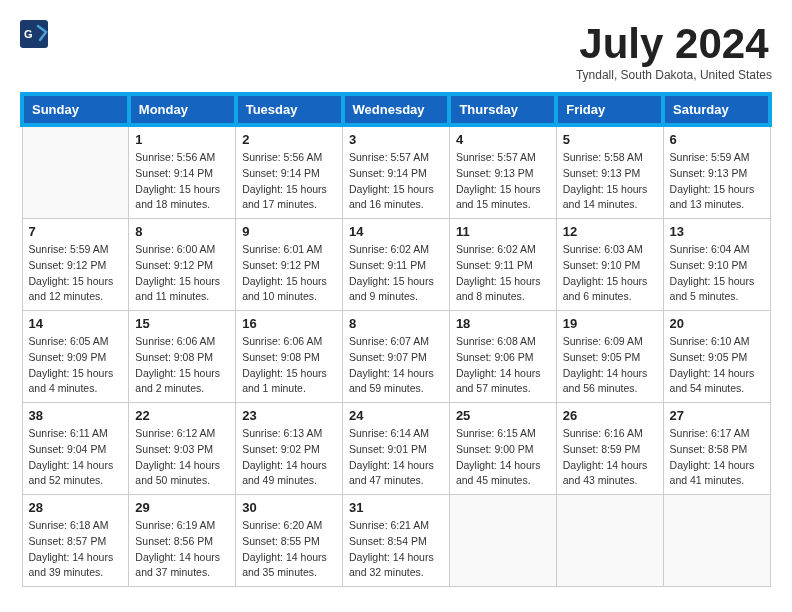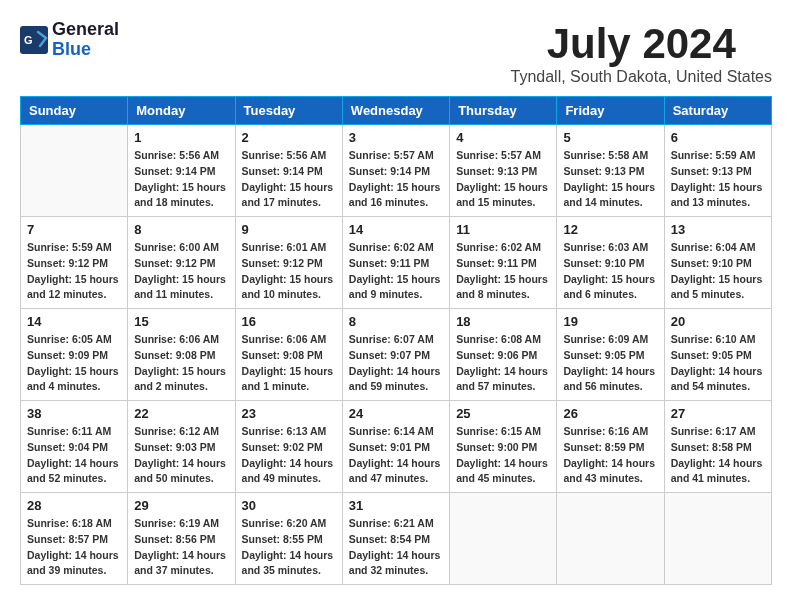--- a/index.html
+++ b/index.html
@@ -33,36 +33,36 @@
     }
     .title-area {
       text-align: center;
     }
     .month-title {
       font-size: 42px;
       font-weight: bold;
       color: #222;
     }
     .location-title {
-      font-size: 16px;
+      font-size: 12px;
       color: #444;
     }
     .calendar {
       width: 100%;
       border-collapse: collapse;
       border: 1px solid #ccc;
     }
     .calendar th {
       background-color: #1565c0;
       color: #fff;
       text-align: left;
       padding: 6px 8px;
       font-size: 13px;
       font-weight: bold;
-      border: 1px solid #0ea5e9;
+      border: 4px solid #0ea5e9;
     }
     .calendar td {
       vertical-align: top;
       padding: 5px 6px;
       border: 1px solid #ccc;
       width: calc(100% / 7);
       font-size: 10.5px;
       color: #222;
       min-height: 80px;
       background: #fff;
@@ -73,37 +73,32 @@
     .day-number {
       font-size: 13px;
       font-weight: bold;
       display: block;
       margin-bottom: 3px;
     }
     .day-info {
       line-height: 1.5;
       font-size: 10.5px;
       color: #333;
-      font-weight: bold;
     }
   </style>
 </head>
 <body>
 
 <div class="header-area">
   <div class="logo">
     <svg class="logo-icon" viewBox="0 0 28 28">
       <rect width="28" height="28" rx="3" fill="#1a3a6b"></rect>
       <text x="4" y="18" font-size="11" font-weight="bold" fill="white" font-family="Arial">G</text>
       <path d="M18 6 L26 12 L20 20" stroke="#4a9fd4" stroke-width="2.5" fill="none" stroke-linecap="round"></path>
     </svg>
-    <div class="logo-text">
-      <div>General</div>
-      <div style="color:#1565c0;">Blue</div>
-    </div>
   </div>
   <div class="title-area">
     <div class="month-title">July 2024</div>
     <div class="location-title">Tyndall, South Dakota, United States</div>
   </div>
 </div>
 
 <table class="calendar">
   <thead>
     <tr id="calendar-header-row">

